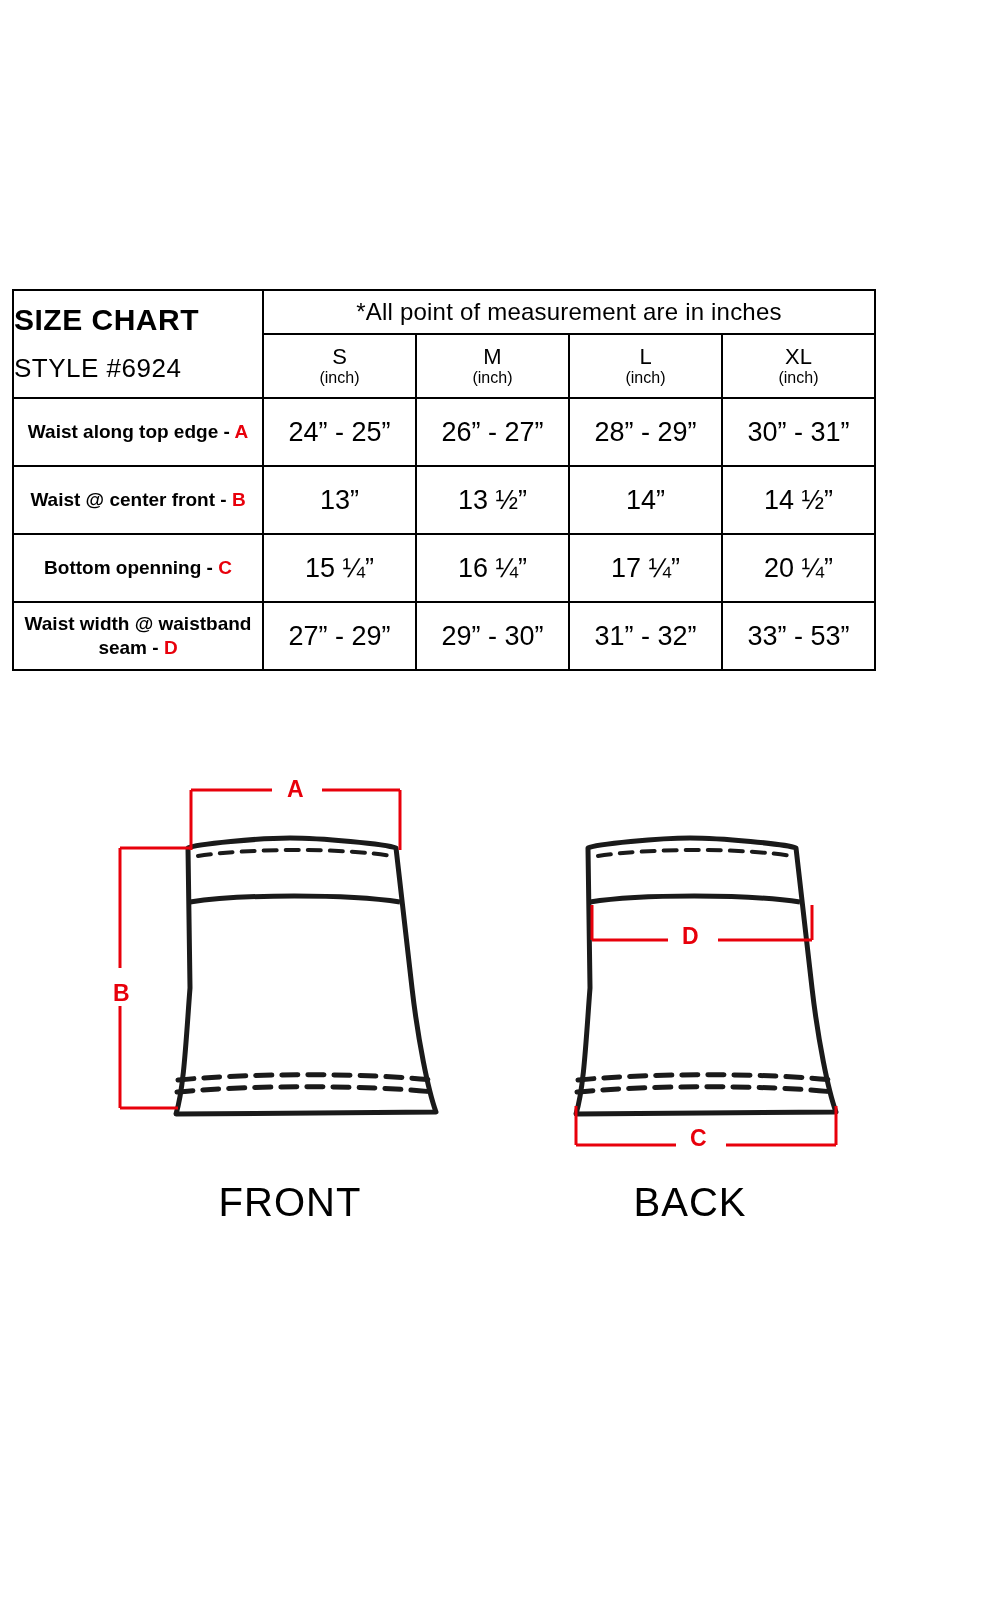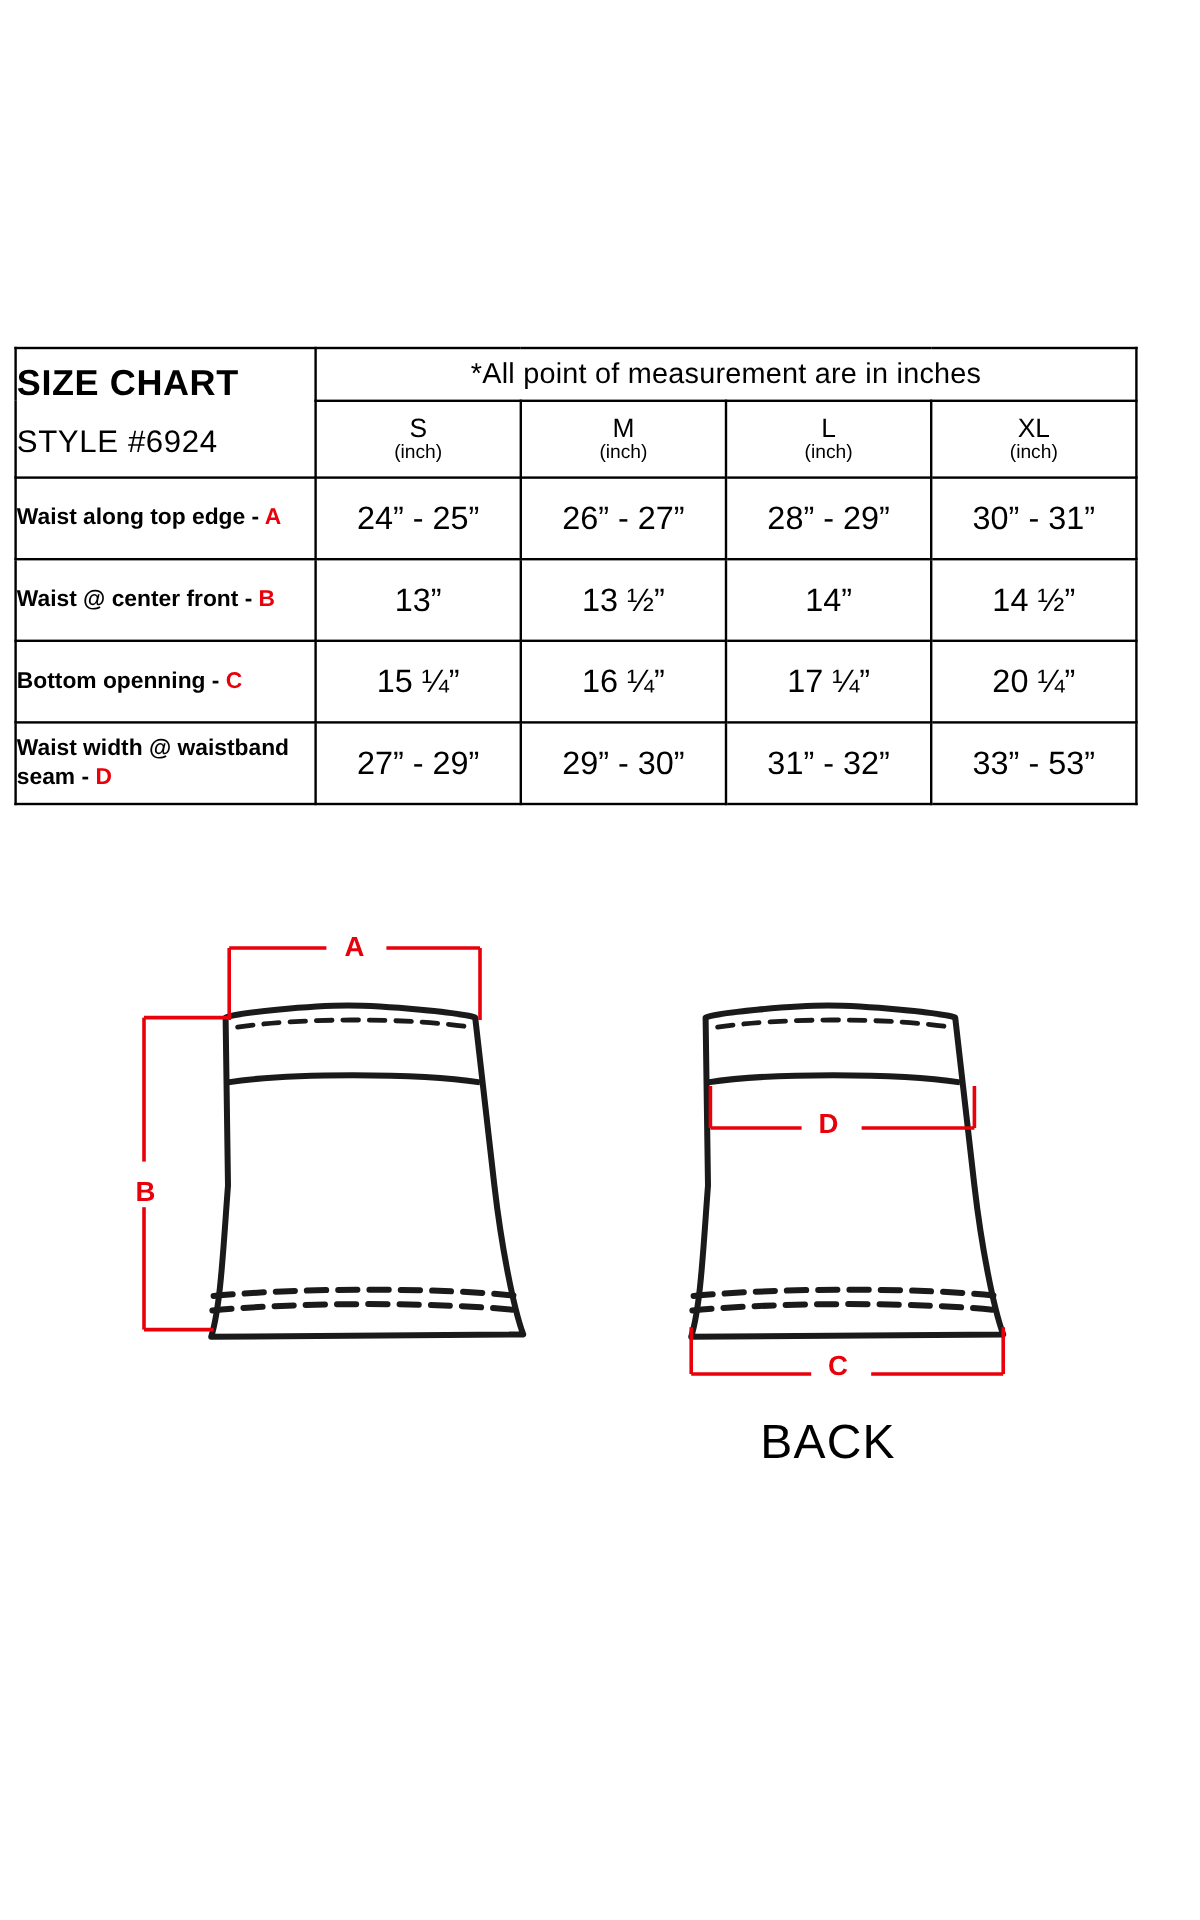--- a/index.html
+++ b/index.html
@@ -14,21 +14,21 @@
     font-family: "Liberation Sans", sans-serif;
     color: #000000;
     overflow: hidden;
   }
 
   
   #size-chart-table {
     position: absolute;
     left: 12px;
     top: 289px;
-    width: 936px;
+    width: 864px;
     border-collapse: collapse;
     table-layout: fixed;
   }
   #size-chart-table td {
     border: 2px solid #000000;
     vertical-align: middle;
     padding: 0;
   }
 
   .cell-title {
@@ -67,20 +67,21 @@
   }
   .size-unit {
     font-size: 16px;
   }
 
   .cell-row-label {
     font-size: 19px;
     font-weight: bold;
     padding: 8px 6px 8px 10px;
     line-height: 1.25;
+    text-align: center;
   }
   .ref {
     color: #e8000b;
     font-weight: bold;
   }
 
   .cell-value {
     text-align: center;
     font-size: 27px;
     font-weight: normal;
@@ -244,14 +245,15 @@
       <line x1="576" y1="405" x2="676" y2="405"></line>
       <line x1="726" y1="405" x2="836" y2="405"></line>
     </g>
   </svg>
 
   <div class="meas-letter" id="letter-a">A</div>
   <div class="meas-letter" id="letter-b">B</div>
   <div class="meas-letter" id="letter-d">D</div>
   <div class="meas-letter" id="letter-c">C</div>
 
+  <div class="caption" id="caption-front">FRONT</div>
   <div class="caption" id="caption-back">BACK</div>
 </div>
 
 </body></html>

